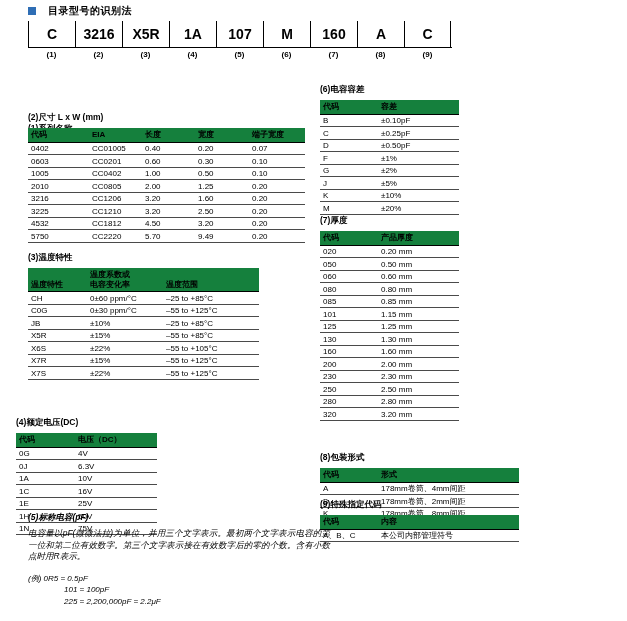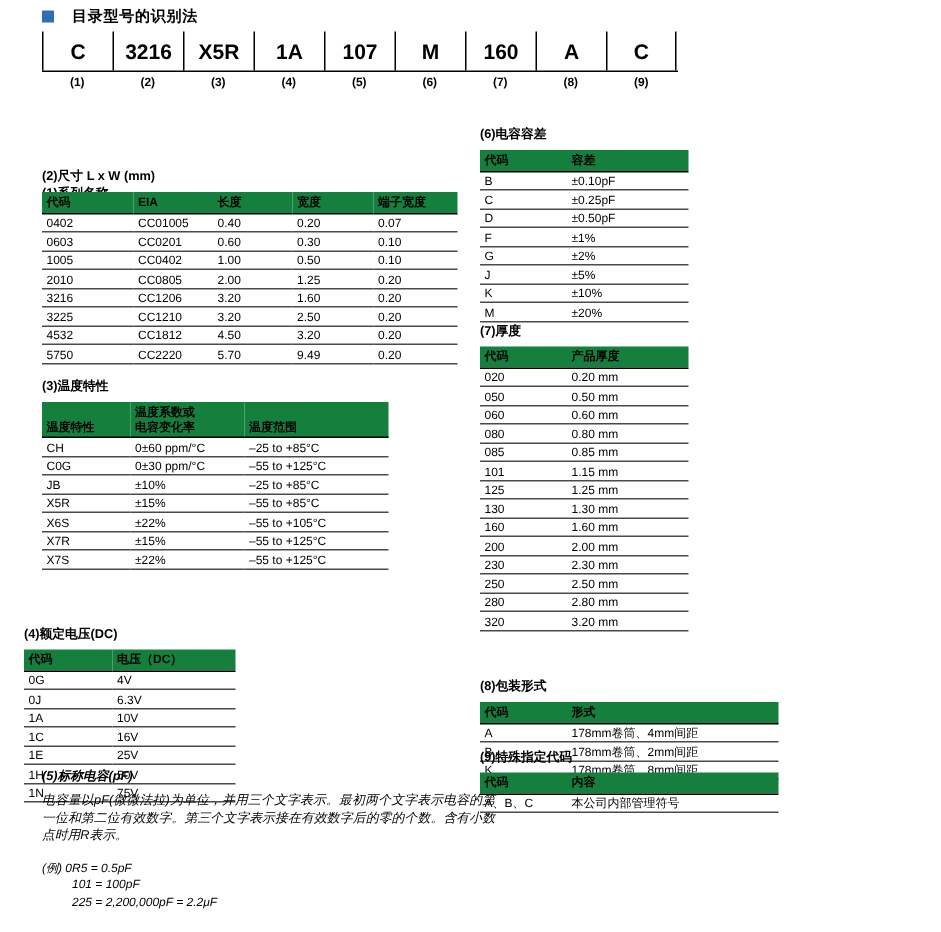--- a/index.html
+++ b/index.html
@@ -46,21 +46,21 @@
   .tbl-s4 table { width:141px; } .tbl-s4 th:nth-child(1){width:59px}
   .tbl-s6 table { width:139px; } .tbl-s6 th:nth-child(1){width:58px}
   .tbl-s7 table { width:139px; } .tbl-s7 th:nth-child(1){width:58px}
   .tbl-s8 table { width:199px; } .tbl-s8 th:nth-child(1){width:58px}
   .tbl-s9 table { width:199px; } .tbl-s9 th:nth-child(1){width:58px}
 
   
   .para { margin-top:4px; width:302px; font-size:8.5px; line-height:11.5px; text-align:justify; }
   .examples { margin-top:10px; }
   .example-line { font-size:8px; line-height:11.5px; white-space:nowrap; }
-  .example-line:not(:first-child) { margin-left:20px; }
+  .example-line:not(:first-child) { margin-left:36px; }
 </style>
 </head>
 <body>
 
 <div class="abs page-title" style="left:28px; top:4px;">
   <span class="accent-square"></span>
   <span class="page-title-text">目录型号的识别法</span>
 </div>
 
 <div class="abs" style="left:28px; top:21px; width:424px;">

